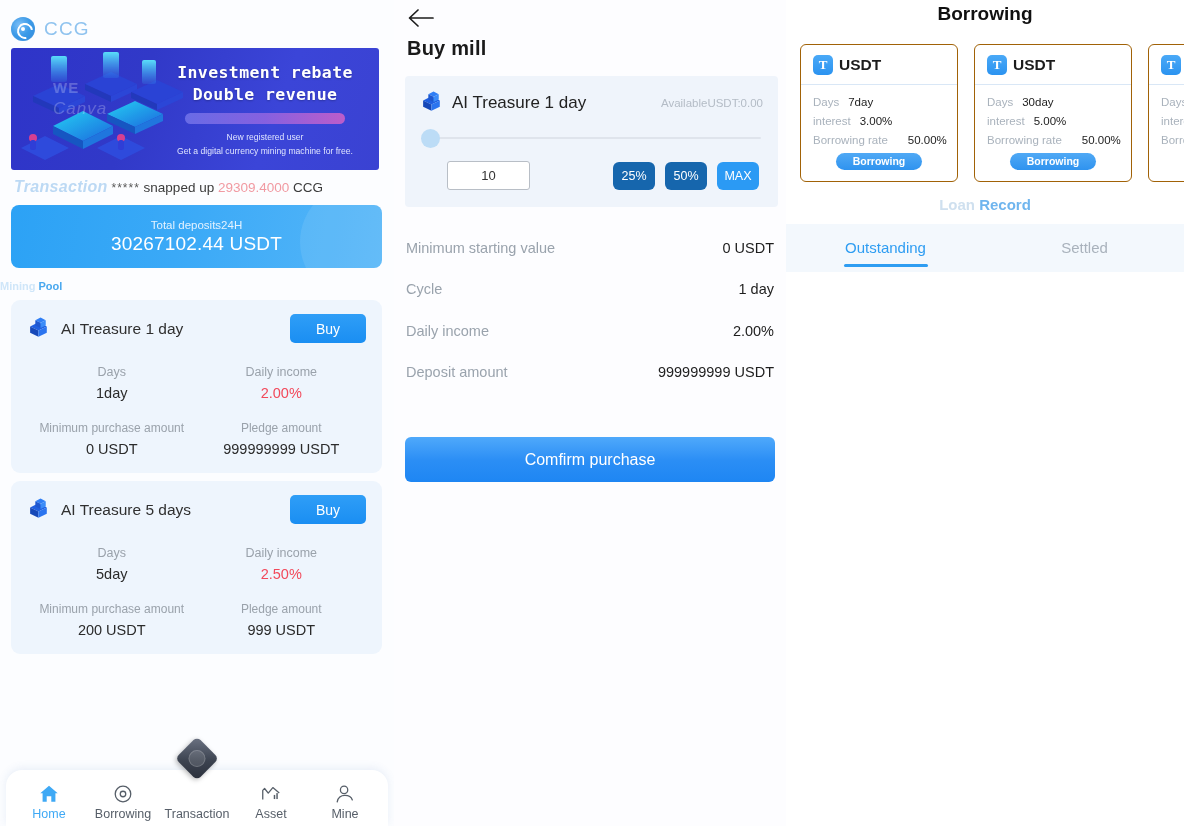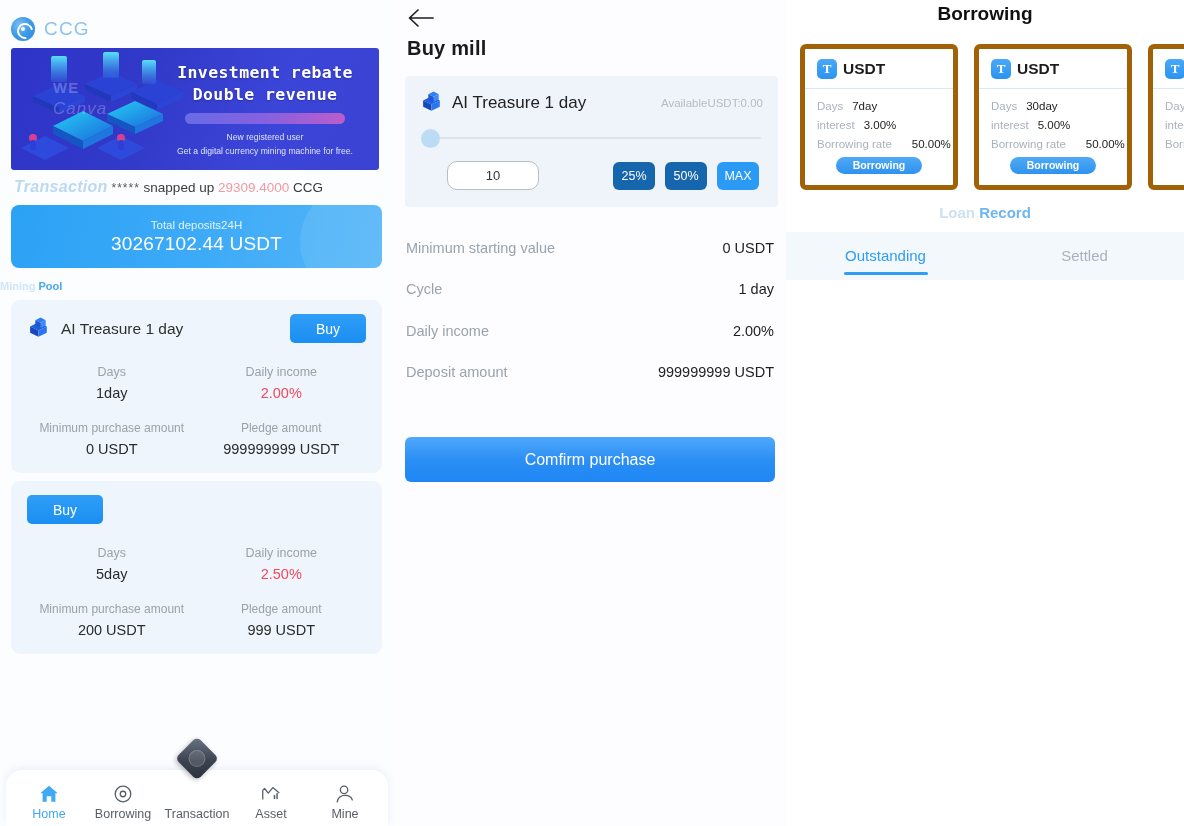--- a/index.html
+++ b/index.html
@@ -192,21 +192,21 @@
     background: #dfe4ec; border-radius: 2px;
   }
   .slider-thumb {
     position: absolute; left: 1px; top: 0; width: 19px; height: 19px;
     border-radius: 50%; background: #bcdcf6; cursor: pointer;
   }
   .amount-row {
     margin-top: 14px; display: flex; align-items: center; gap: 0;
   }
   .amount-input {
-    width: 92px; height: 29px; border: 1px solid #b8bec6; border-radius: 10px;
+    width: 83px; height: 29px; border: 1px solid #b8bec6; border-radius: 3px;
     background: #ffffff; text-align: center; font-size: 13px; color: #333;
     font-family: "Liberation Sans", sans-serif; outline: none; margin-left: 27px;
   }
   .pct-group { margin-left: auto; display: flex; gap: 10px; padding-right: 4px; }
   .pct-btn {
     width: 42px; height: 28px; border-radius: 6px; border: none; cursor: pointer;
     color: #ffffff; font-size: 12.5px; font-family: "Liberation Sans", sans-serif;
     background: #1666ad;
   }
   .pct-btn.max { background: #2b9af4; }
@@ -227,21 +227,21 @@
   }
 
   
   .borrow-title {
     text-align: center; padding-top: 3px; font-size: 19px; font-weight: 700; color: #101010;
   }
   .borrow-cards {
     display: flex; gap: 16px; padding: 19px 0 0 14px; overflow: hidden;
   }
   .bcard {
-    width: 158px; flex: none; border: 5px solid #a16207; border-radius: 6px;
+    width: 158px; flex: none; border: 1px solid #a16207; border-radius: 6px;
     background: #ffffff; overflow: hidden;
   }
   .bcard-head {
     display: flex; align-items: center; gap: 6px;
     padding: 10px 0 9px 12px; border-bottom: 1px solid #d9e7f6;
   }
   .usdt-ico {
     width: 20px; height: 20px; border-radius: 5px; flex: none;
     background: linear-gradient(180deg, #4aa9f7 0%, #2b93f0 100%);
     position: relative;
@@ -397,20 +397,31 @@
         </div>
         <div class="pool-cell">
           <div class="pc-label">Pledge amount</div>
           <div class="pc-val">999999999 USDT</div>
         </div>
       </div>
     </div>
 
     <div class="pool-card">
       <div class="pool-head">
+        <div class="pool-head-left">
+          <svg class="srv-ico" viewBox="0 0 24 24">
+            <polygon points="3,10 11,6 19,10 11,14" fill="#1f5fe0"></polygon>
+            <polygon points="3,10 3,16 11,20 11,14" fill="#1648b8"></polygon>
+            <polygon points="11,14 11,20 19,16 19,10" fill="#2a74ef"></polygon>
+            <polygon points="8,4 13,1.5 18,4 13,6.5" fill="#2f7ef5"></polygon>
+            <polygon points="8,4 8,9 13,11.5 13,6.5" fill="#1d57cf"></polygon>
+            <polygon points="13,6.5 13,11.5 18,9 18,4" fill="#3b8cf8"></polygon>
+          </svg>
+          <span class="pool-name">AI Treasure 5 days</span>
+        </div>
         <button class="buy-btn">Buy</button>
       </div>
       <div class="pool-grid">
         <div class="pool-cell">
           <div class="pc-label">Days</div>
           <div class="pc-val">5day</div>
         </div>
         <div class="pool-cell">
           <div class="pc-label">Daily income</div>
           <div class="pc-val red">2.50%</div>

